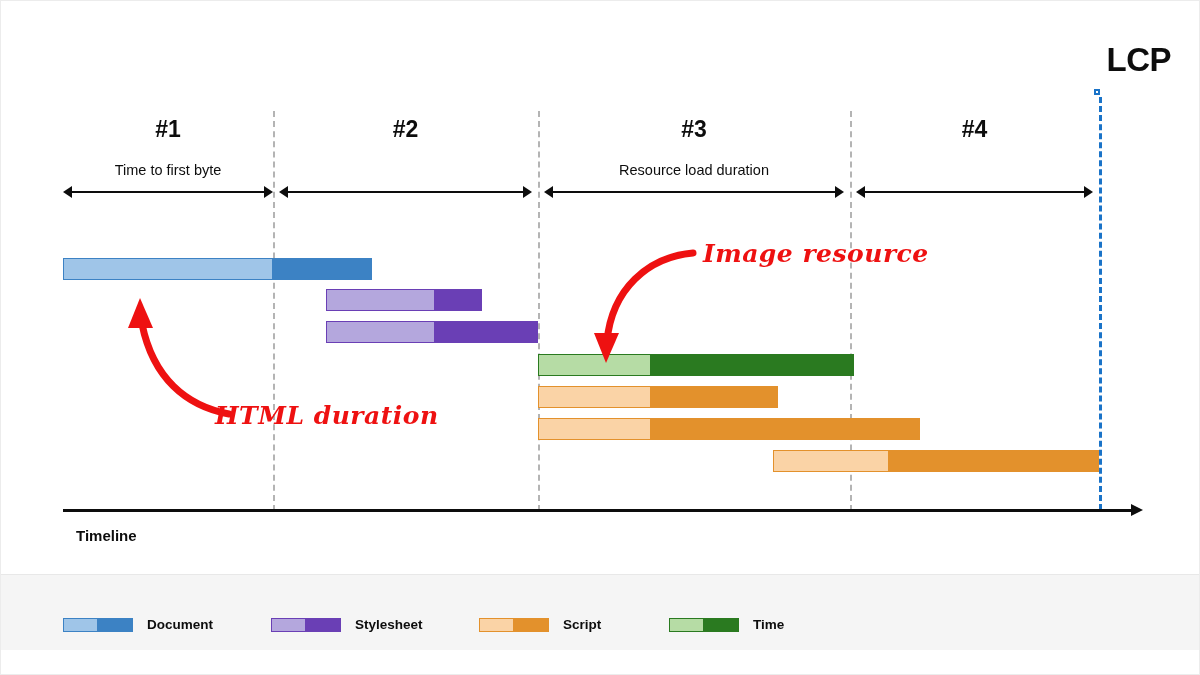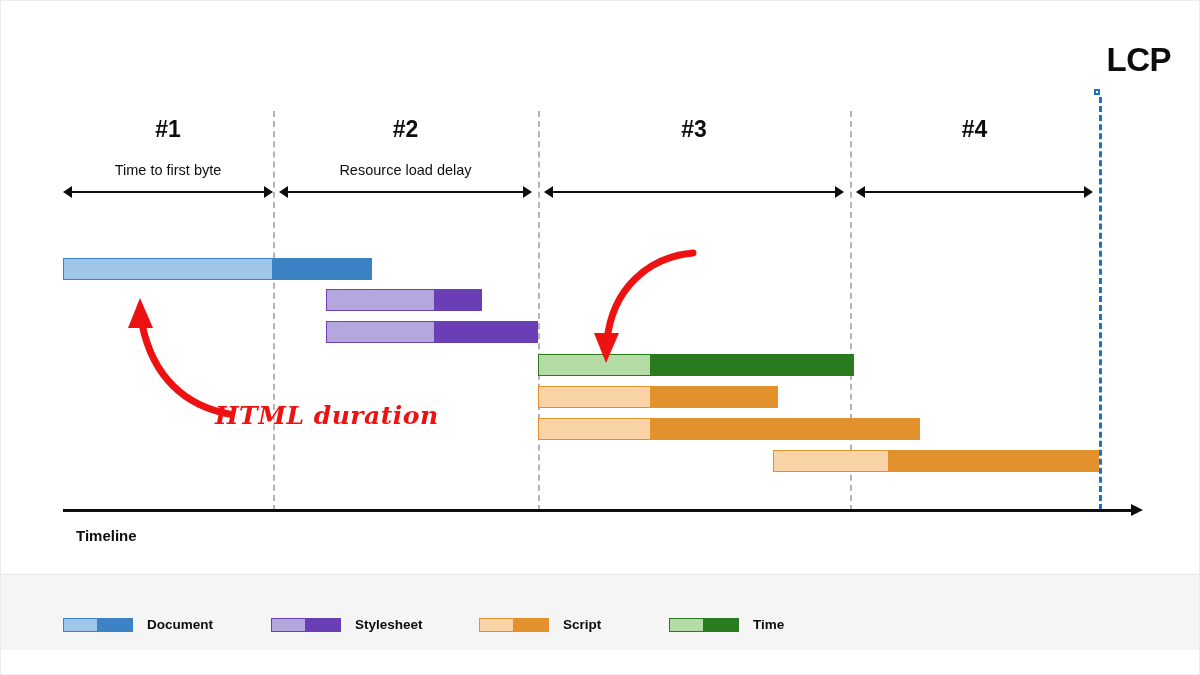--- a/index.html
+++ b/index.html
@@ -215,30 +215,30 @@
       <div class="phase-name">Time to first byte</div>
     </div>
     <div class="measure" style="left:62px; width:210px">
       <div class="head left"></div>
       <div class="shaft"></div>
       <div class="head right"></div>
     </div>
 
     <div class="phase" style="left:272px; width:265px">
       <div class="phase-num">#2</div>
-      <div class="phase-name">Resource load delay</div>
     </div>
     <div class="measure" style="left:278px; width:253px">
       <div class="head left"></div>
       <div class="shaft"></div>
       <div class="head right"></div>
     </div>
 
     <div class="phase" style="left:537px; width:312px">
       <div class="phase-num">#3</div>
+      <div class="phase-name">Resource load duration</div>
     </div>
     <div class="measure" style="left:543px; width:300px">
       <div class="head left"></div>
       <div class="shaft"></div>
       <div class="head right"></div>
     </div>
 
     <div class="phase" style="left:849px; width:249px">
       <div class="phase-num">#4</div>
     </div>
@@ -280,20 +280,21 @@
     <svg class="annot-arrow" style="left:110px; top:285px" width="125" height="135" viewBox="0 0 125 135">
       <path d="M118 128 C 75 120, 42 92, 31 38" stroke="#ee1111" stroke-width="7" fill="none" stroke-linecap="round"></path>
       <path d="M29 12 L 42 42 L 17 42 Z" fill="#ee1111"></path>
     </svg>
     <div class="annot" style="left:214px; top:400px">HTML duration</div>
 
     <svg class="annot-arrow" style="left:585px; top:240px" width="115" height="125" viewBox="0 0 115 125">
       <path d="M107 12 C 62 16, 26 48, 21 100" stroke="#ee1111" stroke-width="7" fill="none" stroke-linecap="round"></path>
       <path d="M20 122 L 33 92 L 8 92 Z" fill="#ee1111"></path>
     </svg>
+    <div class="annot" style="left:702px; top:238px">Image resource</div>
 
     <div class="axis"></div>
     <div class="axis-arrow"></div>
     <div class="axis-label">Timeline</div>
   </div>
 
   <div id="legend">
     <div class="legend-row">
 
       <div class="legend-item" style="width:208px">

